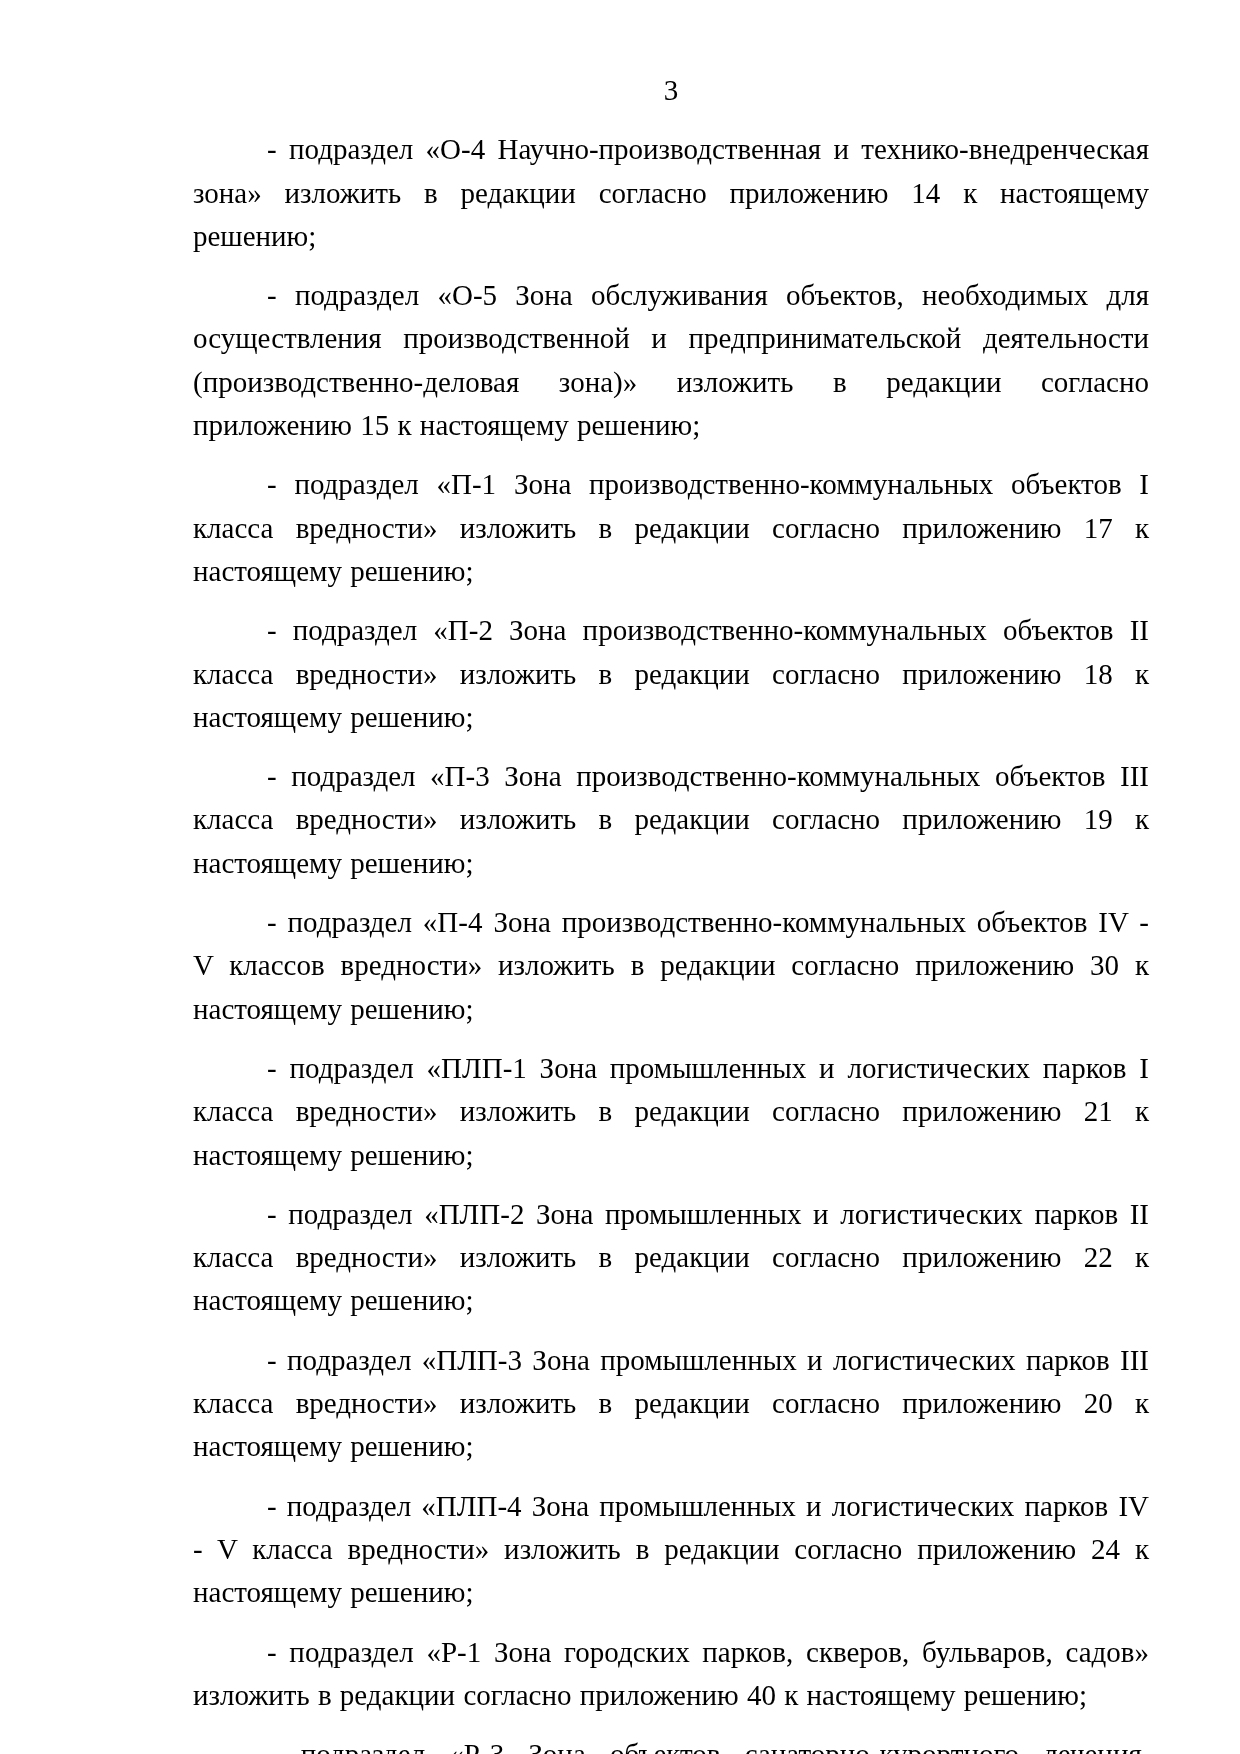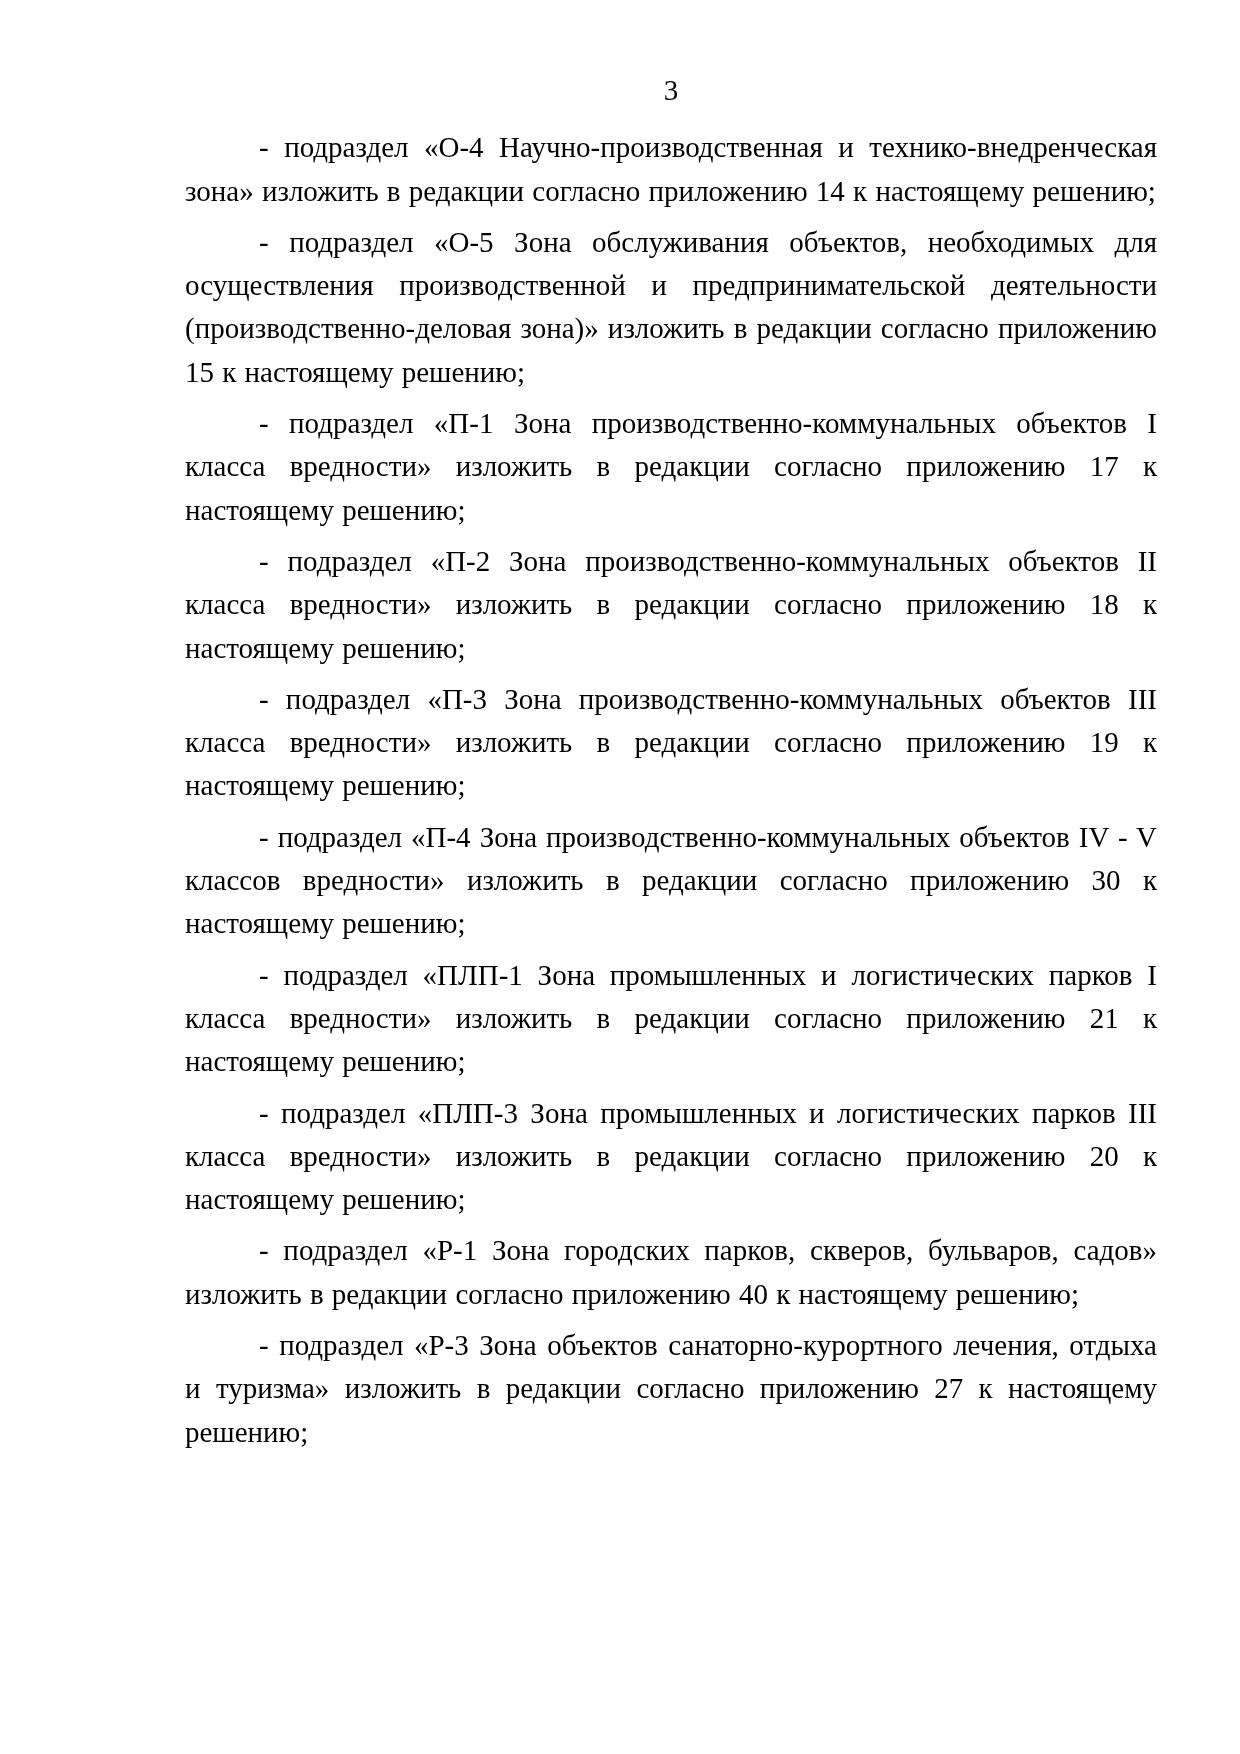--- a/index.html
+++ b/index.html
@@ -30,37 +30,39 @@
     width: 988px;
     margin-left: 177px;
     margin-top: 14px;
     font-size: 29px;
     line-height: 43.3px;
     text-align: justify;
     text-justify: inter-word;
     word-spacing: 1px;
   }
   .content p {
-    margin: 8px;
+    margin: 16px;
     padding: 0;
     text-indent: 74px;
     hyphens: none;
   }
 </style>
 </head>
 <body>
 
 <div class="page">
   <div class="pageno">3</div>
   <div class="content">
     <p>- подраздел «О-4 Научно-производственная и технико-внедренческая зона» изложить в редакции согласно приложению 14 к настоящему решению;</p>
     <p>- подраздел «О-5 Зона обслуживания объектов, необходимых для осуществления производственной и предпринимательской деятельности (производственно-деловая зона)» изложить в редакции согласно приложению 15 к настоящему решению;</p>
     <p>- подраздел «П-1 Зона производственно-коммунальных объектов I класса вредности» изложить в редакции согласно приложению 17 к настоящему решению;</p>
     <p>- подраздел «П-2 Зона производственно-коммунальных объектов II класса вредности» изложить в редакции согласно приложению 18 к настоящему решению;</p>
     <p>- подраздел «П-3 Зона производственно-коммунальных объектов III класса вредности» изложить в редакции согласно приложению 19 к настоящему решению;</p>
     <p>- подраздел «П-4 Зона производственно-коммунальных объектов IV - V классов вредности» изложить в редакции согласно приложению 30 к настоящему решению;</p>
     <p>- подраздел «ПЛП-1 Зона промышленных и логистических парков I класса вредности» изложить в редакции согласно приложению 21 к настоящему решению;</p>
+    <p>- подраздел «ПЛП-2 Зона промышленных и логистических парков II класса вредности» изложить в редакции согласно приложению 22 к настоящему решению;</p>
     <p>- подраздел «ПЛП-3 Зона промышленных и логистических парков III класса вредности» изложить в редакции согласно приложению 20 к настоящему решению;</p>
+    <p>- подраздел «ПЛП-4 Зона промышленных и логистических парков IV - V класса вредности» изложить в редакции согласно приложению 24 к настоящему решению;</p>
     <p>- подраздел «Р-1 Зона городских парков, скверов, бульваров, садов» изложить в редакции согласно приложению 40 к настоящему решению;</p>
     <p>- подраздел «Р-3 Зона объектов санаторно-курортного лечения, отдыха и туризма» изложить в редакции согласно приложению 27 к настоящему решению;</p>
 
   </div>
 </div>
 
 </body></html>

